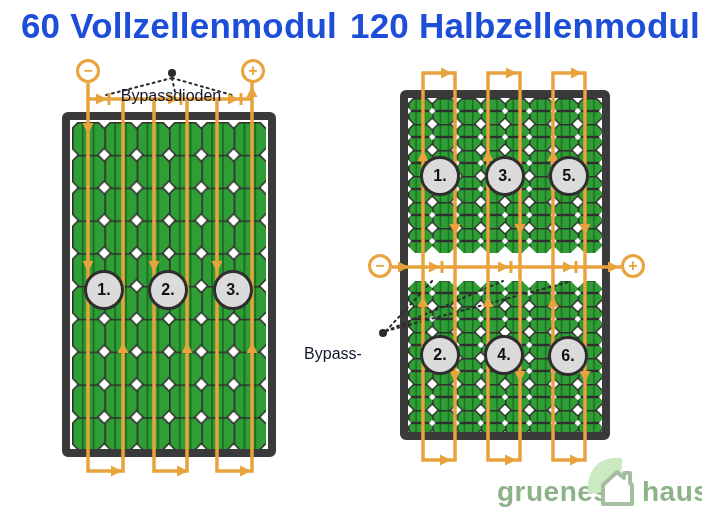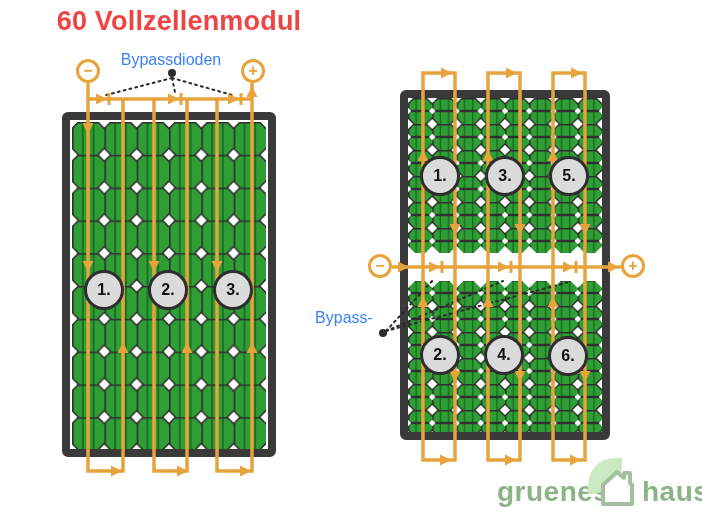--- a/index.html
+++ b/index.html
@@ -1,25 +1,25 @@
 <!DOCTYPE html>
 <html><head>
 <meta charset="utf-8">
 <style>
   html,body{margin:0;padding:0;background:#fff;}
   .stage{position:relative;width:702px;height:515px;background:#fff;overflow:hidden;
          font-family:"Liberation Sans",sans-serif;}
   .stage svg{position:absolute;left:0;top:0;}
-  .title{position:absolute;top:6px;font-size:27px;font-weight:800;color:#ef4444;
+  .title{position:absolute;top:6px;font-size:35px;font-weight:800;color:#1d4ed8;
          text-align:center;letter-spacing:.2px;white-space:nowrap;}
   .title-left{left:14px;width:330px;}
   .title-right{left:350px;width:338px;}
-  .note{position:absolute;font-size:16px;color:#3b82f6;text-align:center;line-height:21px;}
+  .note{position:absolute;font-size:16px;color:#0f172a;text-align:center;line-height:21px;margin-top:36px;}
   .note-left{left:96px;top:49px;width:150px;}
-  .note-right{left:298px;top:307px;width:92px;}
+  .note-right{left:287px;top:307px;width:92px;}
   .terminal{position:absolute;box-sizing:border-box;width:24px;height:24px;border-radius:50%;
             border:3.5px solid #E8A33C;background:#fff;color:#E8A33C;display:flex;
             align-items:center;justify-content:center;font-size:16px;font-weight:700;line-height:1;}
   .badge{position:absolute;box-sizing:border-box;width:40px;height:40px;border-radius:50%;
          border:3.5px solid #2E2E2E;background:#DBDBDB;color:#111;display:flex;
          align-items:center;justify-content:center;font-size:16px;font-weight:800;}
   .logo-word{position:absolute;top:476px;font-size:28px;font-weight:600;color:#8CB287;letter-spacing:.5px;}
   .logo-w1{left:497px;}
   .logo-w2{left:642px;}
 </style>
@@ -143,20 +143,21 @@
       <use href="#ah" transform="translate(455,382) rotate(90)"></use>
       <use href="#ah" transform="translate(520,382) rotate(90)"></use>
       <use href="#ah" transform="translate(585,382) rotate(90)"></use>
       <use href="#ah" transform="translate(451,460)"></use>
       <use href="#ah" transform="translate(516,460)"></use>
       <use href="#ah" transform="translate(581,460)"></use>
     </g>
   </svg>
 
   <div class="title title-left">60 Vollzellenmodul</div>
+  <div class="title title-right">120 Halbzellenmodul</div>
 
   <div class="note note-left">Bypassdioden</div>
   <div class="note note-right">
     <div>Bypass-</div>
   </div>
 
   <div class="terminal" style="left:76px;top:59px;">−</div>
   <div class="terminal" style="left:241px;top:59px;">+</div>
   <div class="terminal" style="left:368px;top:254px;">−</div>
   <div class="terminal" style="left:621px;top:254px;">+</div>

